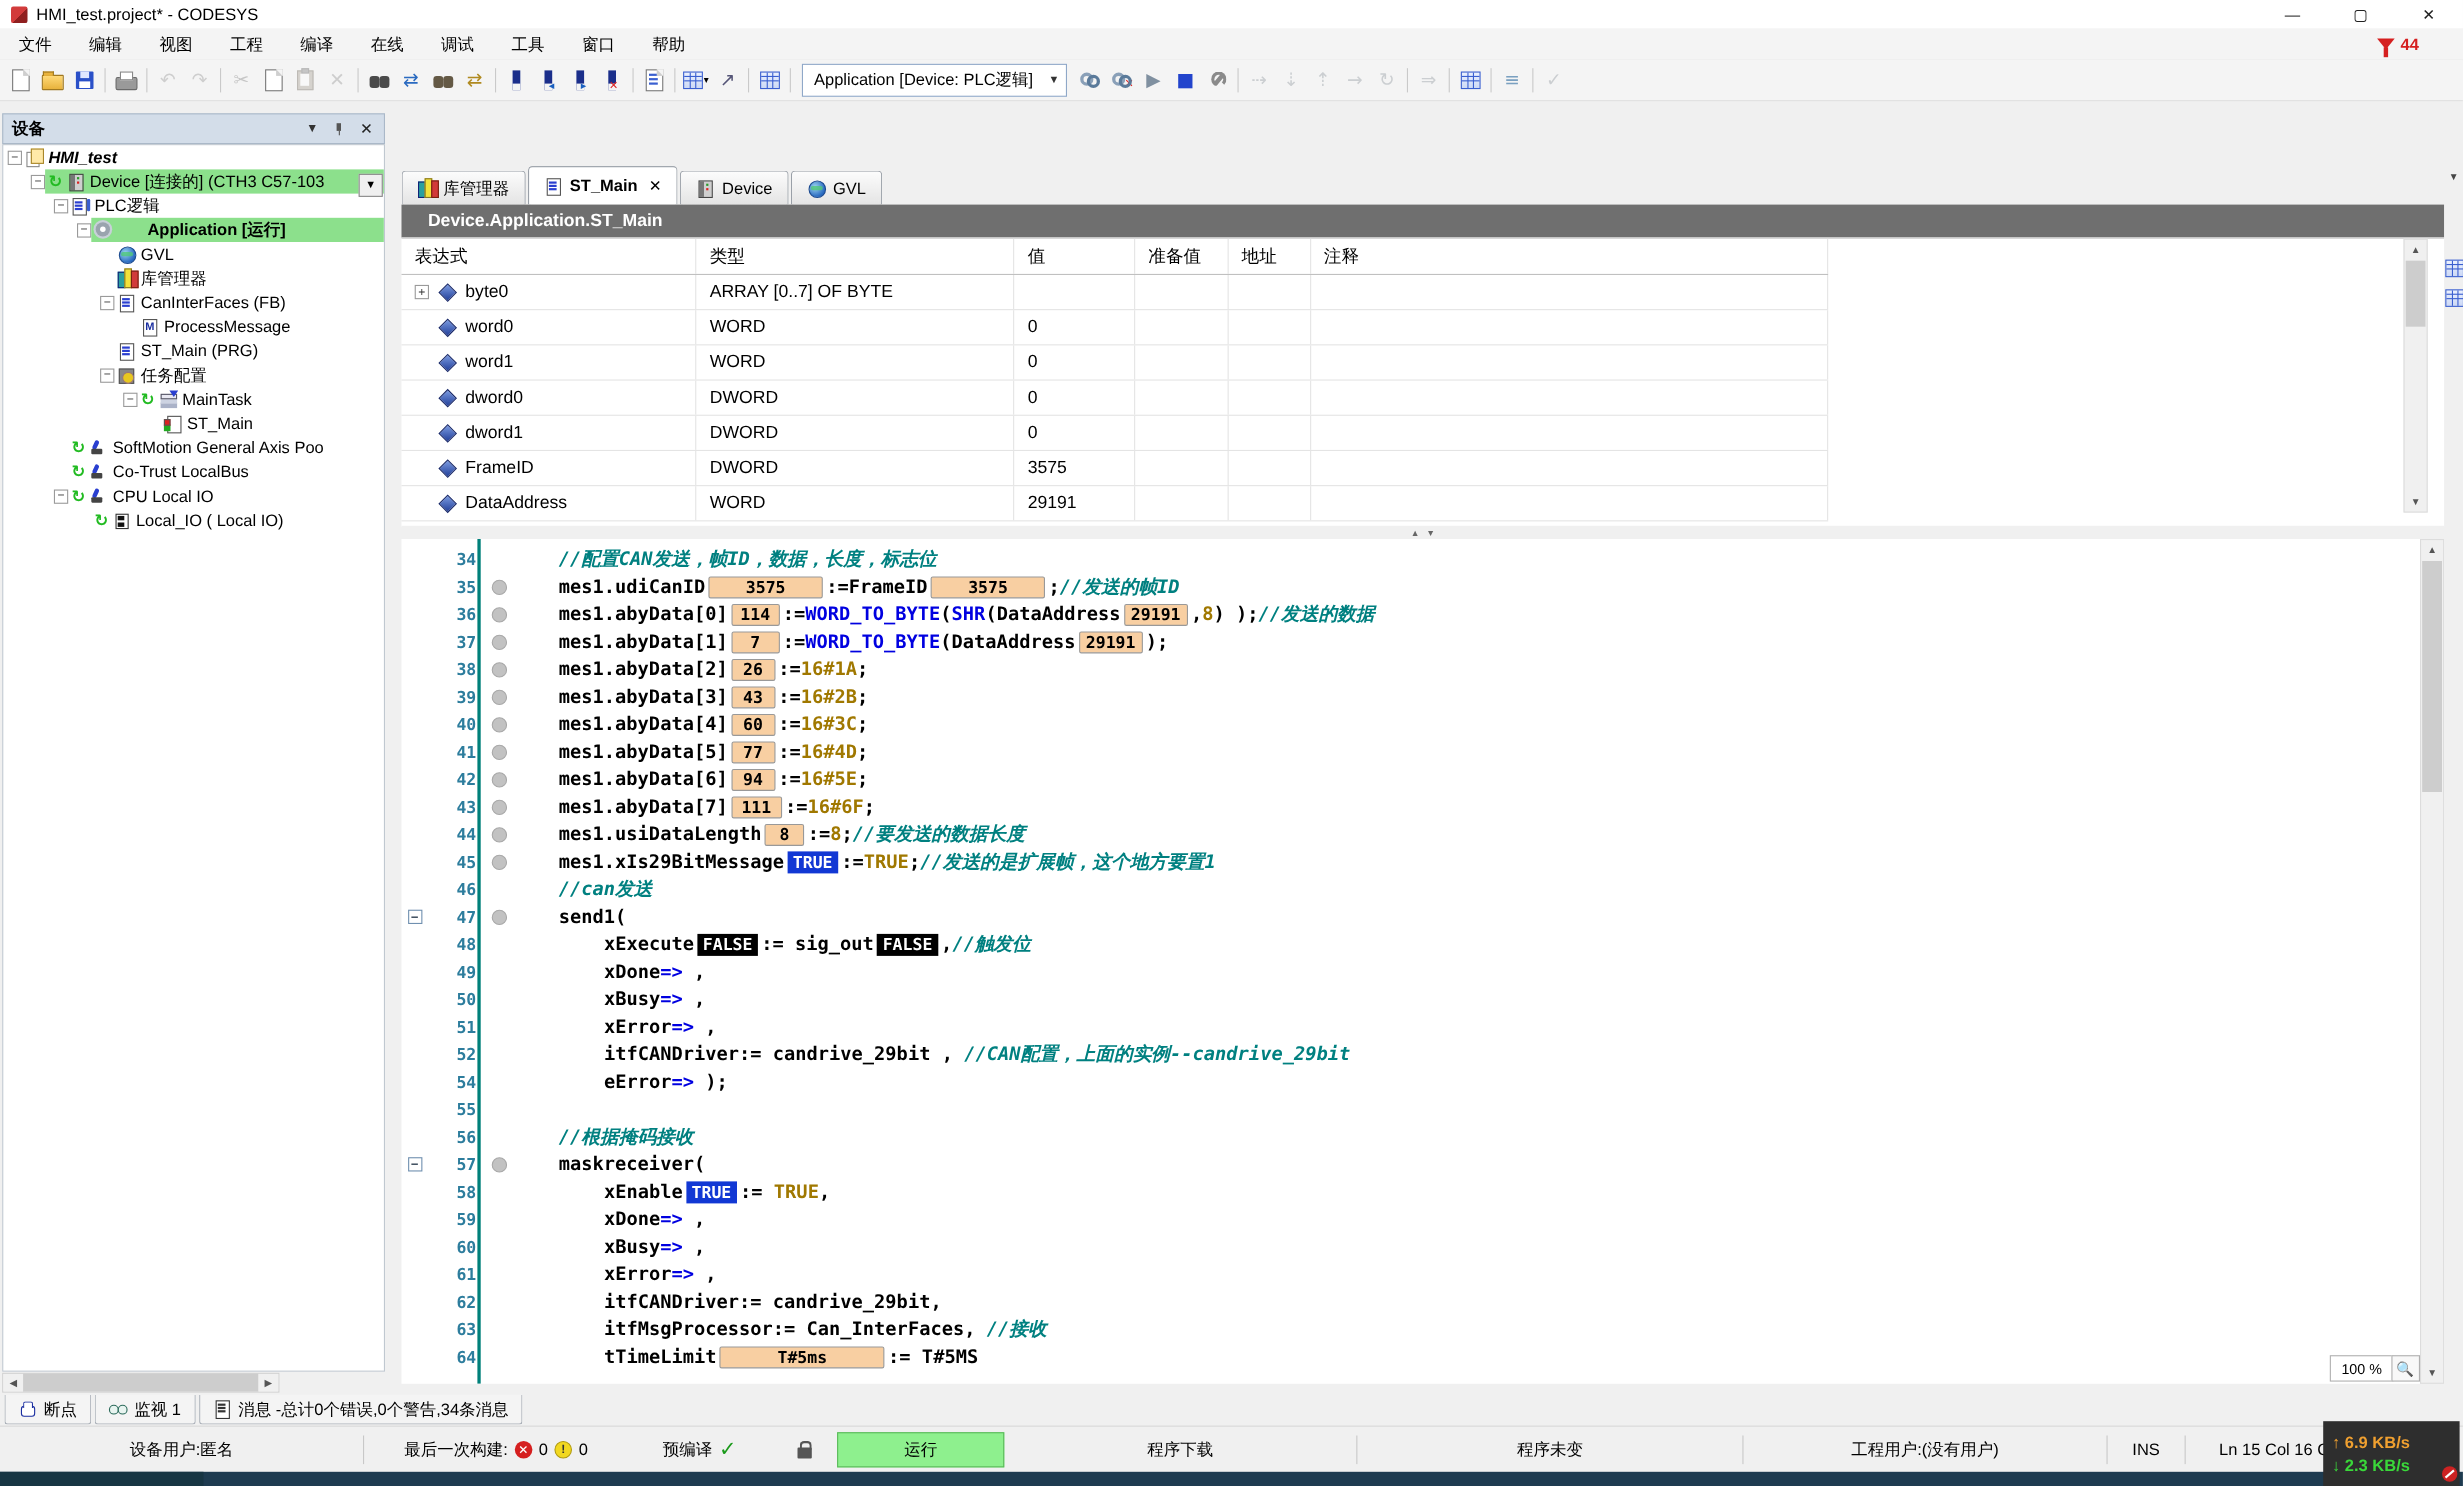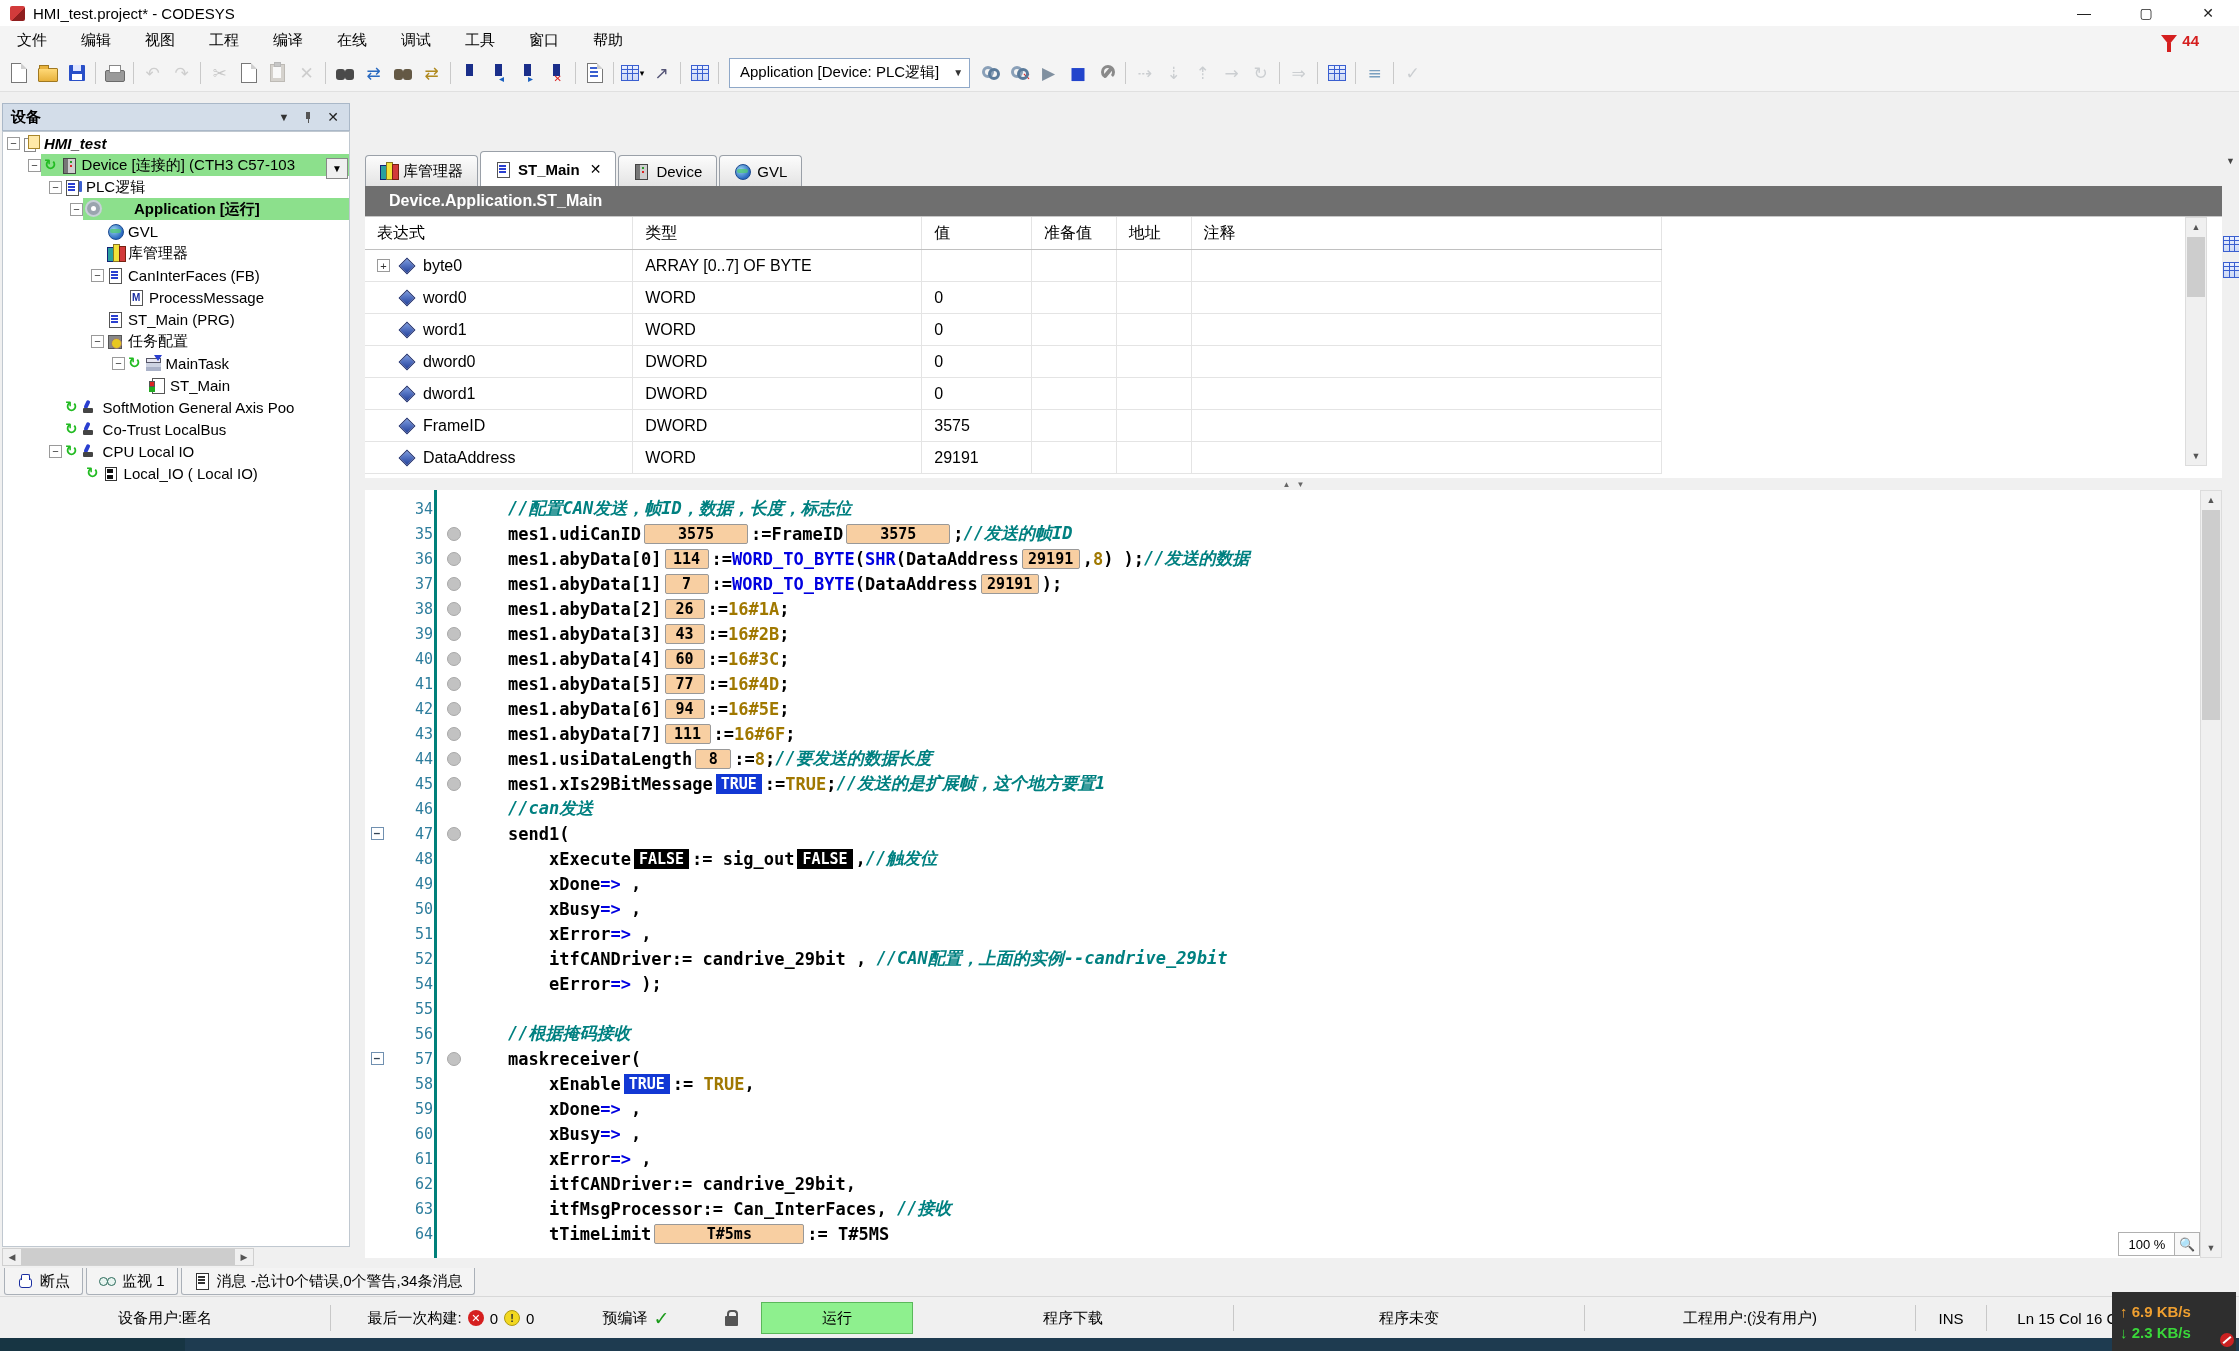--- a/index.html
+++ b/index.html
@@ -138,21 +138,21 @@
   .vsb-thumb{position:absolute;left:1px;right:1px;background:#cdcdcd;}
   
   #hsplit{left:365px;top:478px;width:1857px;height:12px;background:#f0f0f0;display:flex;align-items:center;justify-content:center;gap:6px;color:#666;font-size:8px;}
   
   #editor{left:365px;top:490px;width:1835px;height:768px;background:#fff;overflow:hidden;}
   #gutter-line{position:absolute;left:69px;top:0;width:3px;height:768px;background:#00807a;}
   #code-lines{position:absolute;left:0;top:6px;width:100%;}
   .cline{display:flex;align-items:center;height:25px;font-family:"DejaVu Sans Mono","Liberation Mono",monospace;font-weight:bold;font-size:17px;white-space:pre;}
   .cfold{width:24px;display:flex;align-items:center;justify-content:center;flex:none;}
   .foldbox{width:13px;height:13px;border:1px solid #7090b0;background:#fff;color:#345;font-size:11px;line-height:11px;display:flex;align-items:center;justify-content:center;box-sizing:border-box;}
-  .cnum{width:44px;text-align:right;padding-right:8px;color:#2d7d9d;font-size:15px;flex:none;font-weight:normal;}
+  .cnum{width:44px;text-align:right;padding-right:8px;color:#2d7d9d;font-size:15px;flex:none;font-weight:bold;}
   .cdot{width:26px;display:flex;align-items:center;justify-content:center;flex:none;}
   .dot{width:12px;height:12px;border-radius:50%;background:#c2c2c2;border:1px solid #a8a8a8;}
   .ccode{display:flex;align-items:center;}
   .seg-p{color:#000;} .seg-k{color:#0000e0;} .seg-c{color:#008080;font-style:italic;} .seg-n{color:#a07800;}
   .valbox{display:inline-flex;align-items:center;justify-content:center;height:20px;background:#f8cfa2;border:1px solid #999;border-radius:2px;margin:0 3px;font-size:15px;color:#000;padding:0 5px;box-sizing:border-box;}
   .truebox{display:inline-flex;align-items:center;height:20px;background:#1238d4;color:#fff;padding:0 5px;margin:0 3px;font-size:15px;}
   .falsebox{display:inline-flex;align-items:center;height:20px;background:#000;color:#fff;padding:0 5px;margin:0 3px;font-size:15px;}
   #editor-vscroll{position:absolute;left:2200px;top:490px;width:22px;height:768px;background:#f0f0f0;border:1px solid #dcdcdc;box-sizing:border-box;}
   #zoom-box{position:absolute;left:2118px;top:1232px;width:56px;height:22px;background:#fff;border:1px solid #b0b0b0;display:flex;align-items:center;justify-content:center;font-size:13px;}
   #zoom-icon{position:absolute;left:2174px;top:1232px;width:24px;height:22px;border:1px solid #b0b0b0;background:#f8f8f8;display:flex;align-items:center;justify-content:center;font-size:13px;}

